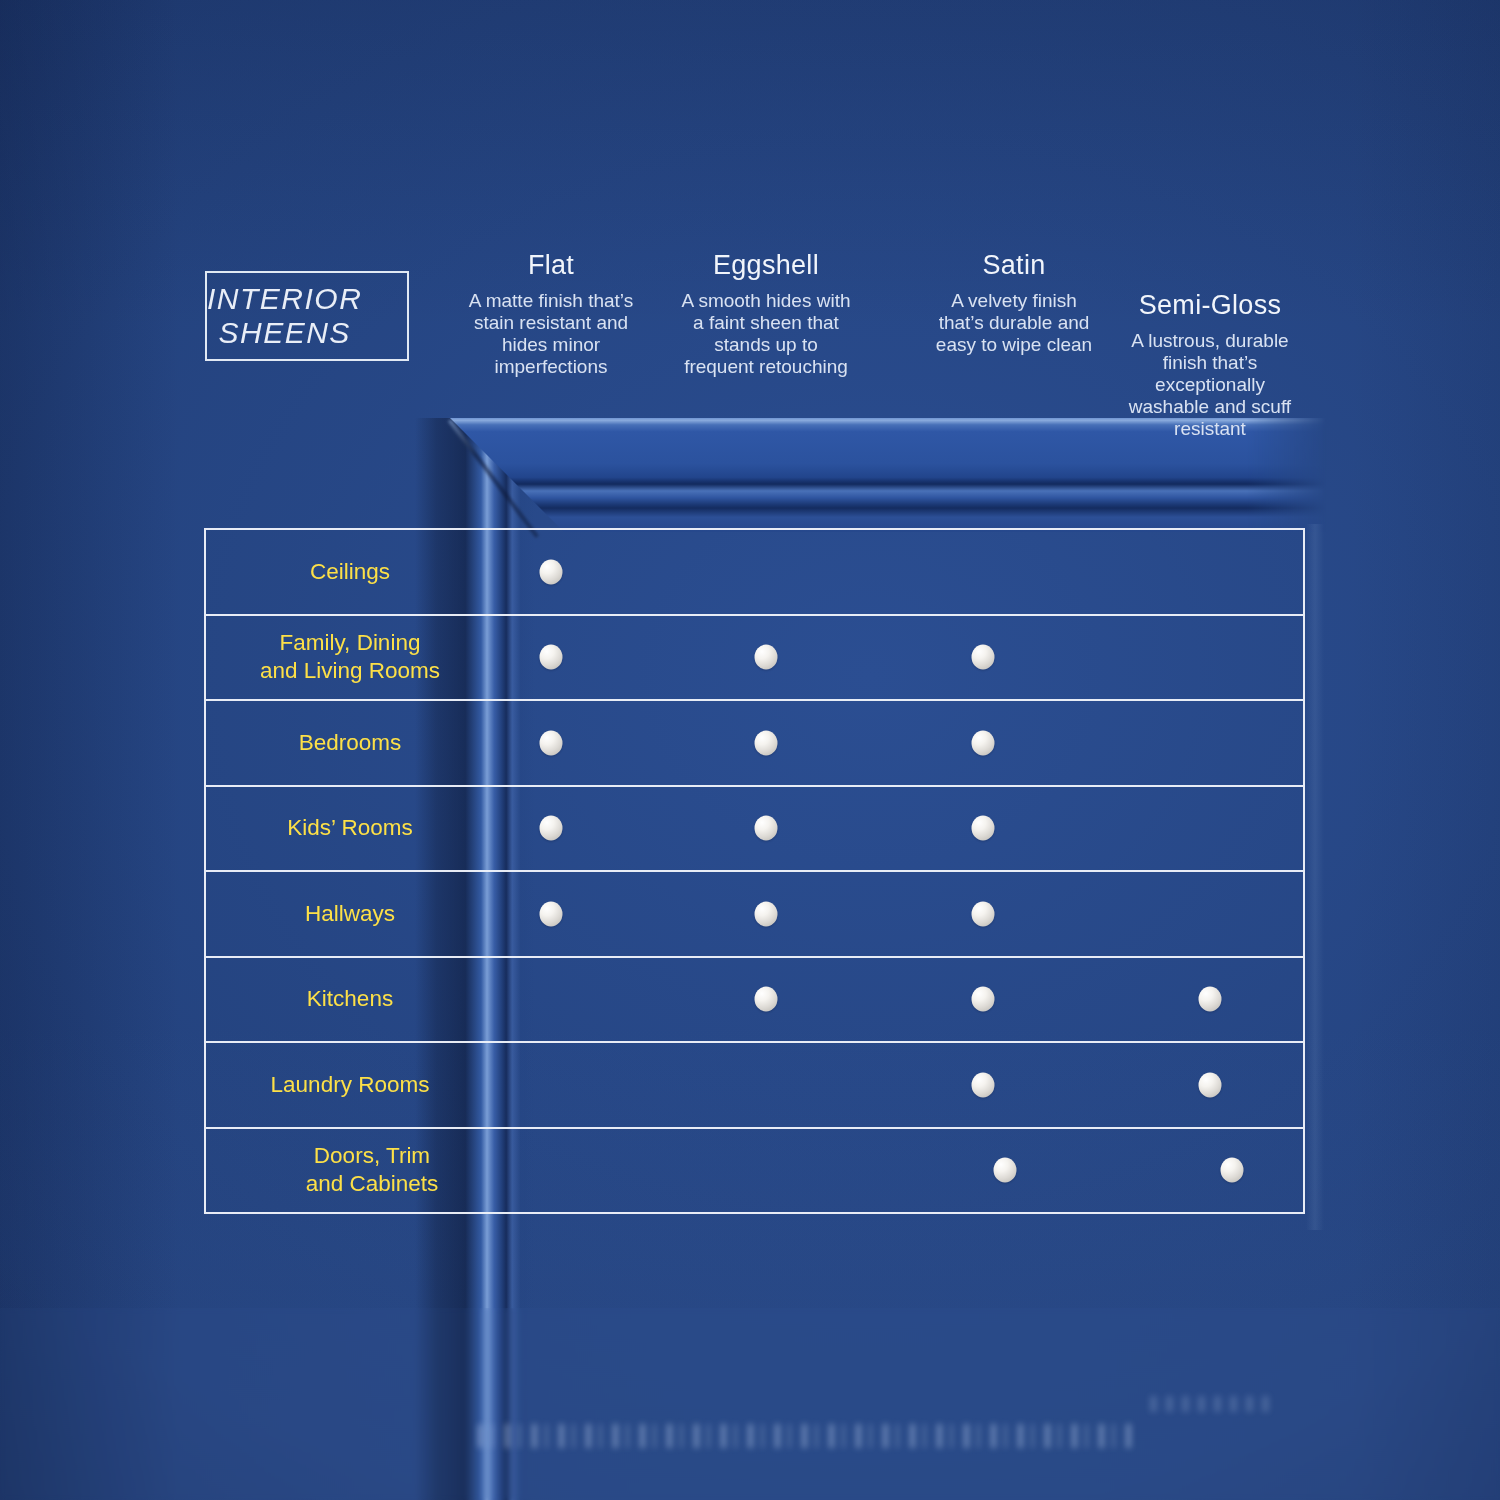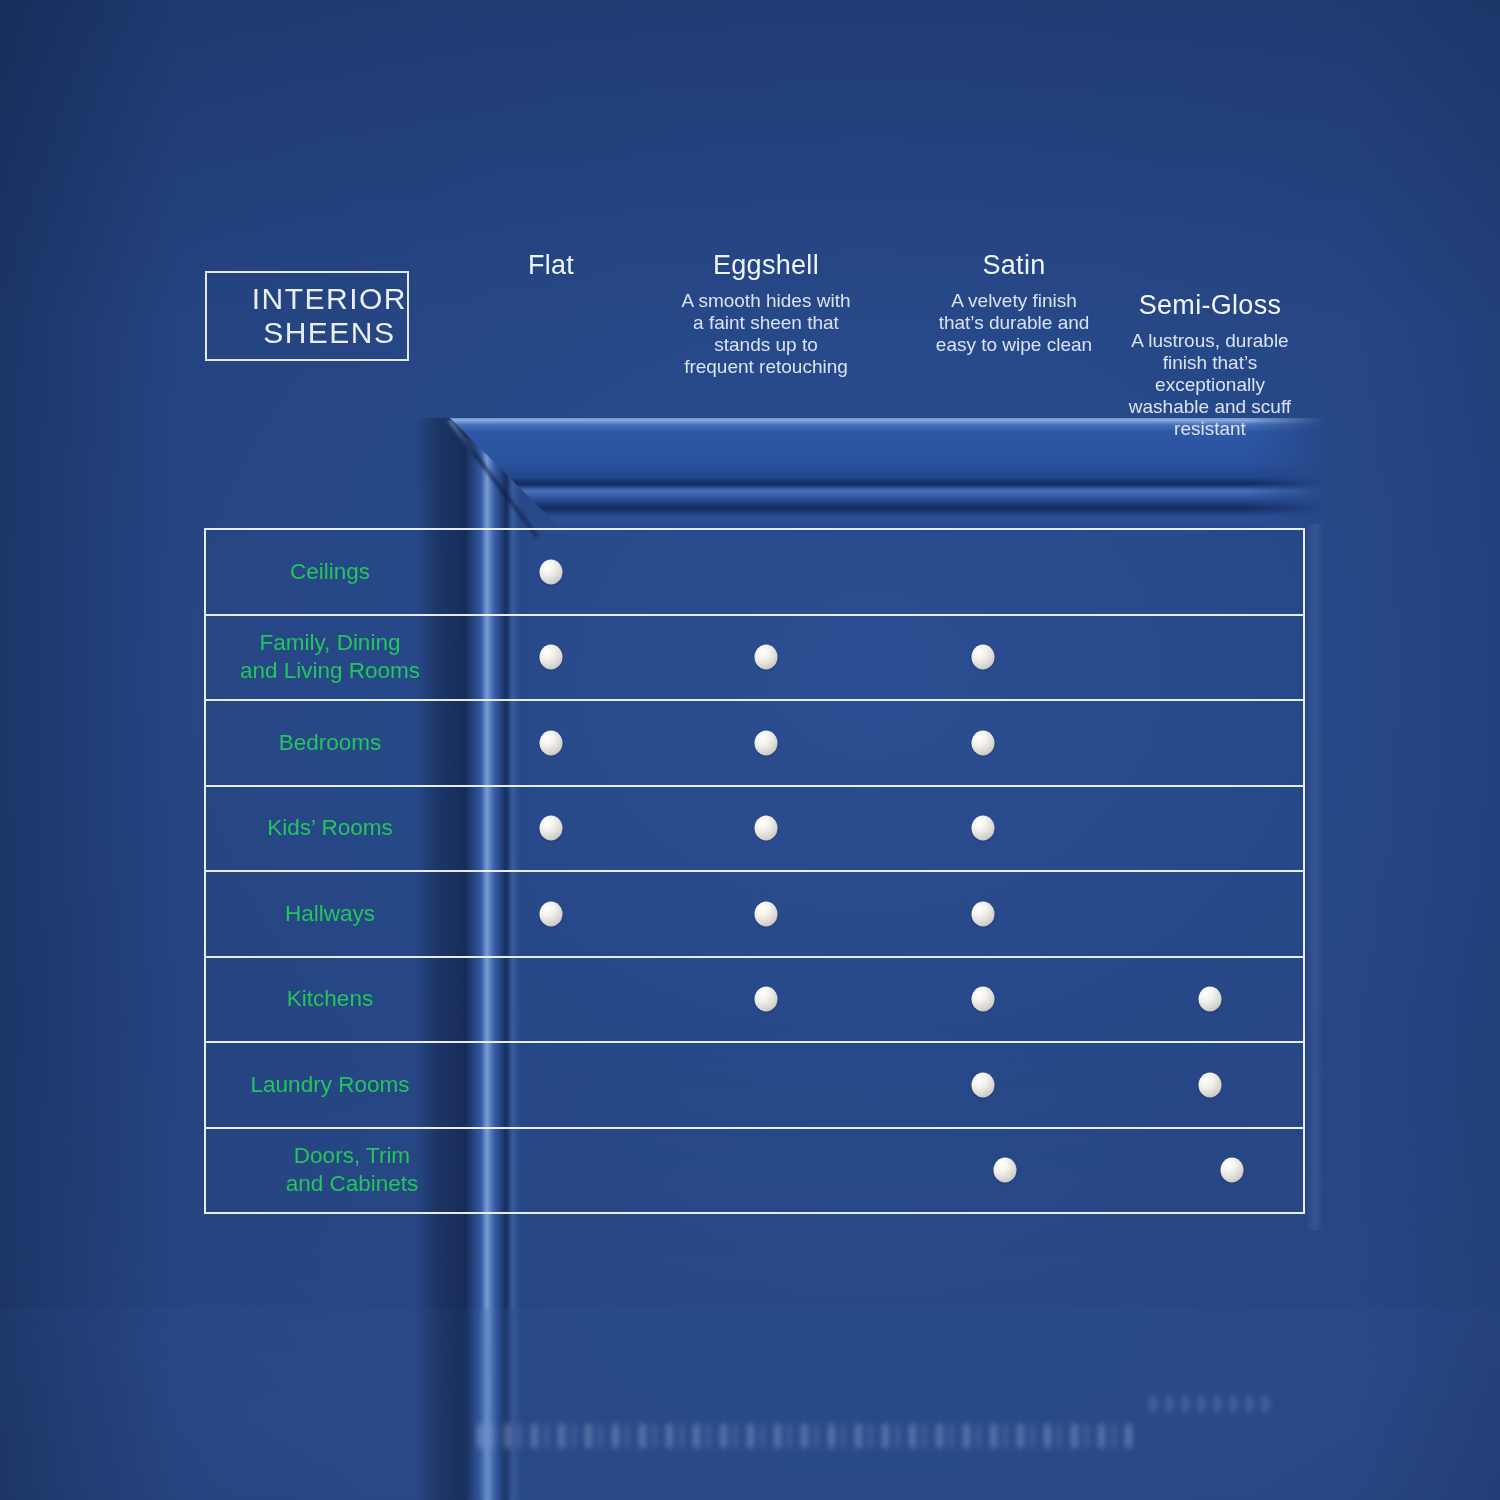--- a/index.html
+++ b/index.html
@@ -52,39 +52,39 @@
   .blur-zone{left:0;top:1308px;width:1500px;height:192px;
     backdrop-filter:blur(2.5px);background:rgba(80,120,190,0.05);}
   .watermark{left:478px;top:1424px;width:660px;height:24px;opacity:.5;filter:blur(3px);border-radius:3px;
     background:repeating-linear-gradient(90deg, rgba(200,218,245,0.85) 0 5px, rgba(200,218,245,0) 5px 13px, rgba(200,218,245,0.55) 13px 16px, rgba(200,218,245,0) 16px 27px);}
   .watermark-2{left:1150px;top:1396px;width:120px;height:16px;opacity:.25;filter:blur(3px);
     background:repeating-linear-gradient(90deg, rgba(200,218,245,0.8) 0 7px, rgba(200,218,245,0) 7px 16px);}
   
   .title-box{
     left:205px;top:271px;width:200px;height:86px;
     border:2px solid rgba(235,242,250,0.95);
-    display:flex;align-items:center;justify-content:flex-end;}
+    display:flex;align-items:center;justify-content:flex-start;font-style:italic;}
   .title-text{
     font-size:30px;line-height:34px;letter-spacing:1.5px;
     color:#e9eef7;text-align:center;white-space:pre-line;}
   
   .col-head{position:absolute;top:250px;width:240px;transform:translateX(-50%);text-align:center;}
   .col-name{font-size:27px;font-weight:400;color:#f1f5fb;letter-spacing:.3px;}
   .col-desc{margin-top:9px;font-size:19px;line-height:22px;color:#d9e2f2;white-space:pre-line;}
   
   .sheen-table{
     left:204px;top:528px;width:1101px;height:686px;box-sizing:border-box;
     border:2px solid rgba(242,246,252,0.95);
     display:flex;flex-direction:column;}
   .t-row{position:relative;flex:1;border-bottom:2px solid rgba(242,246,252,0.95);}
   .t-row:last-child{border-bottom:none;margin-left:22px;}
   .t-label{
     position:absolute;left:0;top:0;bottom:0;width:248px;
     display:flex;align-items:center;justify-content:center;
-    text-align:center;font-size:22.5px;line-height:28px;color:#22c55e;white-space:pre-line;}
+    text-align:center;font-size:22.5px;line-height:28px;color:#fde047;white-space:pre-line;padding-left:20px;}
   .dot{
     position:absolute;top:50%;width:23px;height:25px;border-radius:50%;
     transform:translate(-50%,-50%);
     background:radial-gradient(circle at 32% 28%, #ffffff 0%, #f5f3ef 30%, #dddad5 60%, #c0bdb7 90%, #b4b1ab 100%);
     box-shadow:0 1px 2px rgba(10,20,50,0.25);}
 </style>
 </head>
 <body>
 
 <div class="stage">
@@ -97,20 +97,24 @@
   <div class="abs vignette"></div>
 
   <div class="abs title-box">
     <div class="title-text">INTERIOR
 SHEENS</div>
   </div>
 
   <div id="headers">
       <div class="col-head" style="left: 551px;">
         <div class="col-name">Flat</div>
+        <div class="col-desc">A matte finish that’s
+stain resistant and
+hides minor
+imperfections</div>
       </div>
       <div class="col-head" style="left: 766px;">
         <div class="col-name">Eggshell</div>
         <div class="col-desc">A smooth hides with
 a faint sheen that
 stands up to
 frequent retouching</div>
       </div>
       <div class="col-head" style="left: 1014px;">
         <div class="col-name">Satin</div>

